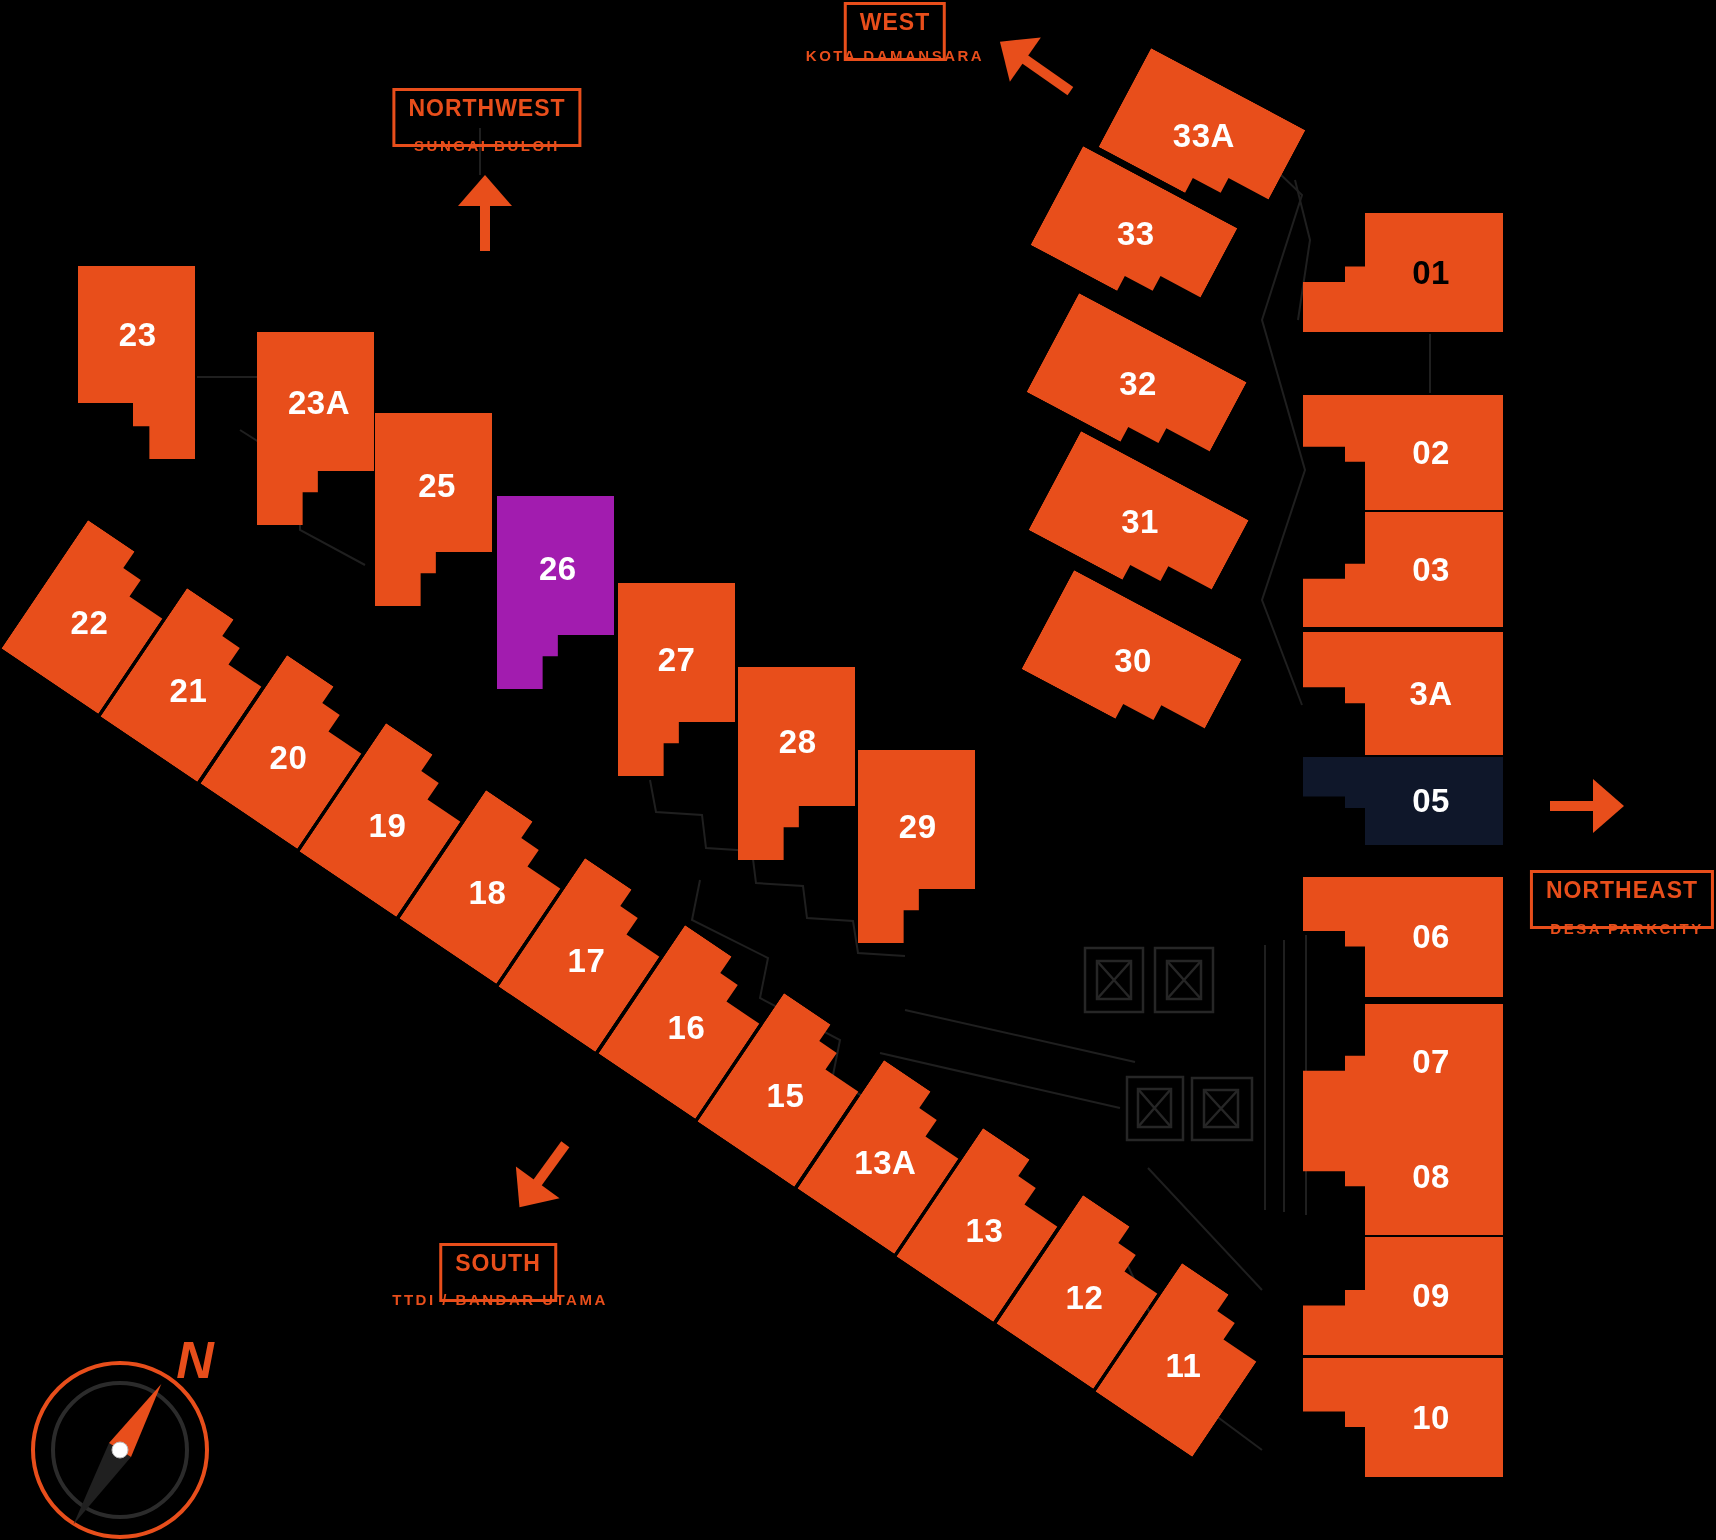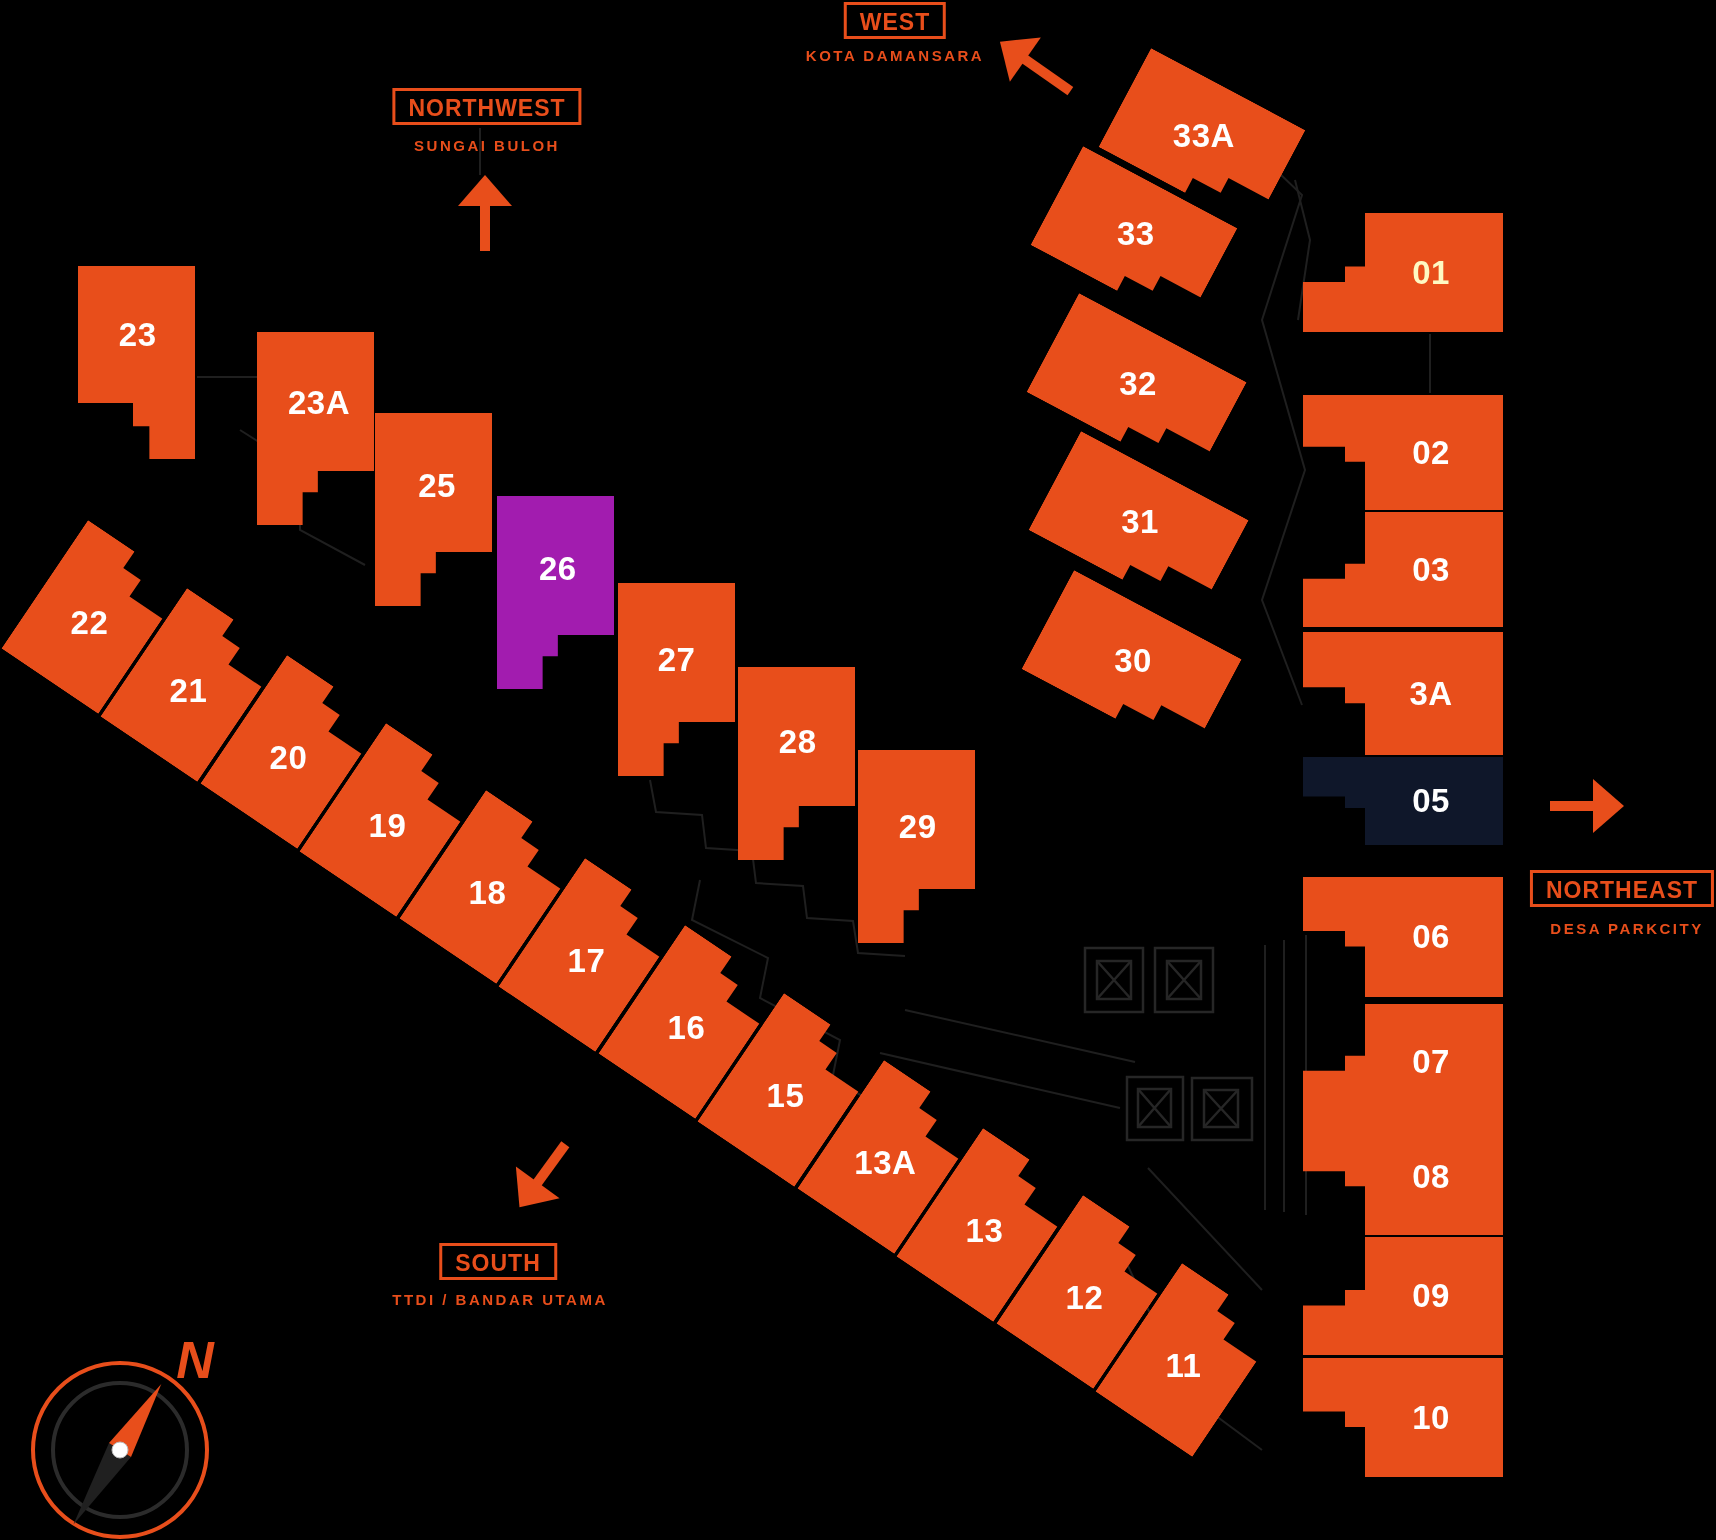--- a/index.html
+++ b/index.html
@@ -12,21 +12,21 @@
   
   .lot{position:absolute;transform-origin:0 0;z-index:2;}
   .lot-label{
     position:absolute;transform:translate(-50%,-50%);
     font-weight:bold;font-size:33px;color:#fff;white-space:nowrap;z-index:3;
     letter-spacing:0.5px;
   }
   
   .dirbox{
     position:absolute;transform:translateX(-50%);z-index:4;
-    border:3px solid;padding:4px 13px 0 13px;
+    border:3px solid;padding:4px 13px 22px 13px;
     font-weight:bold;font-size:23px;letter-spacing:1px;white-space:nowrap;
   }
   .dirsub{
     position:absolute;transform:translateX(-50%);z-index:4;
     font-weight:bold;font-size:15px;letter-spacing:2.5px;white-space:nowrap;
   }
   .arrow{position:absolute;height:56px;z-index:4;}
   .arrow .shaft{
     position:absolute;left:2px;top:50%;transform:translateY(-50%);
     height:10px;width:calc(100% - 30px);
@@ -156,21 +156,21 @@
     <div class="lot" style="left: 1079px; top: 293px; width: 190px; height: 112px; background: rgb(232, 78, 27); clip-path: polygon(0% 0%, 100% 0%, 100% 70%, 74% 70%, 74% 85%, 56% 85%, 56% 100%, 0% 100%); transform: rotate(28deg);">
       <span class="lot-label" style="left: 50%; top: 47%; color: rgb(255, 255, 255); transform: translate(-50%, -50%) rotate(-28deg);">32</span>
     </div>
     <div class="lot" style="left: 1081px; top: 431px; width: 190px; height: 112px; background: rgb(232, 78, 27); clip-path: polygon(0% 0%, 100% 0%, 100% 70%, 74% 70%, 74% 85%, 56% 85%, 56% 100%, 0% 100%); transform: rotate(28deg);">
       <span class="lot-label" style="left: 50%; top: 47%; color: rgb(255, 255, 255); transform: translate(-50%, -50%) rotate(-28deg);">31</span>
     </div>
     <div class="lot" style="left: 1074px; top: 570px; width: 190px; height: 112px; background: rgb(232, 78, 27); clip-path: polygon(0% 0%, 100% 0%, 100% 70%, 74% 70%, 74% 85%, 56% 85%, 56% 100%, 0% 100%); transform: rotate(28deg);">
       <span class="lot-label" style="left: 50%; top: 47%; color: rgb(255, 255, 255); transform: translate(-50%, -50%) rotate(-28deg);">30</span>
     </div>
     <div class="lot" style="left: 1303px; top: 213px; width: 200px; height: 119px; background: rgb(232, 78, 27); clip-path: polygon(31% 0%, 100% 0%, 100% 100%, 0% 100%, 0% 58%, 21% 58%, 21% 45%, 31% 45%);">
-      <span class="lot-label" style="left: 64%; top: 50%; color: #fef9c3;">01</span>
+      <span class="lot-label" style="left: 64%; top: 50%; color: #000000;">01</span>
     </div>
     <div class="lot" style="left: 1303px; top: 395px; width: 200px; height: 115px; background: rgb(232, 78, 27); clip-path: polygon(0% 0%, 100% 0%, 100% 100%, 31% 100%, 31% 58%, 21% 58%, 21% 45%, 0% 45%);">
       <span class="lot-label" style="left: 64%; top: 50%; color: rgb(255, 255, 255);">02</span>
     </div>
     <div class="lot" style="left: 1303px; top: 512px; width: 200px; height: 115px; background: rgb(232, 78, 27); clip-path: polygon(31% 0%, 100% 0%, 100% 100%, 0% 100%, 0% 58%, 21% 58%, 21% 45%, 31% 45%);">
       <span class="lot-label" style="left: 64%; top: 50%; color: rgb(255, 255, 255);">03</span>
     </div>
     <div class="lot" style="left: 1303px; top: 632px; width: 200px; height: 123px; background: rgb(232, 78, 27); clip-path: polygon(0% 0%, 100% 0%, 100% 100%, 31% 100%, 31% 58%, 21% 58%, 21% 45%, 0% 45%);">
       <span class="lot-label" style="left: 64%; top: 50%; color: rgb(255, 255, 255);">3A</span>
     </div>

